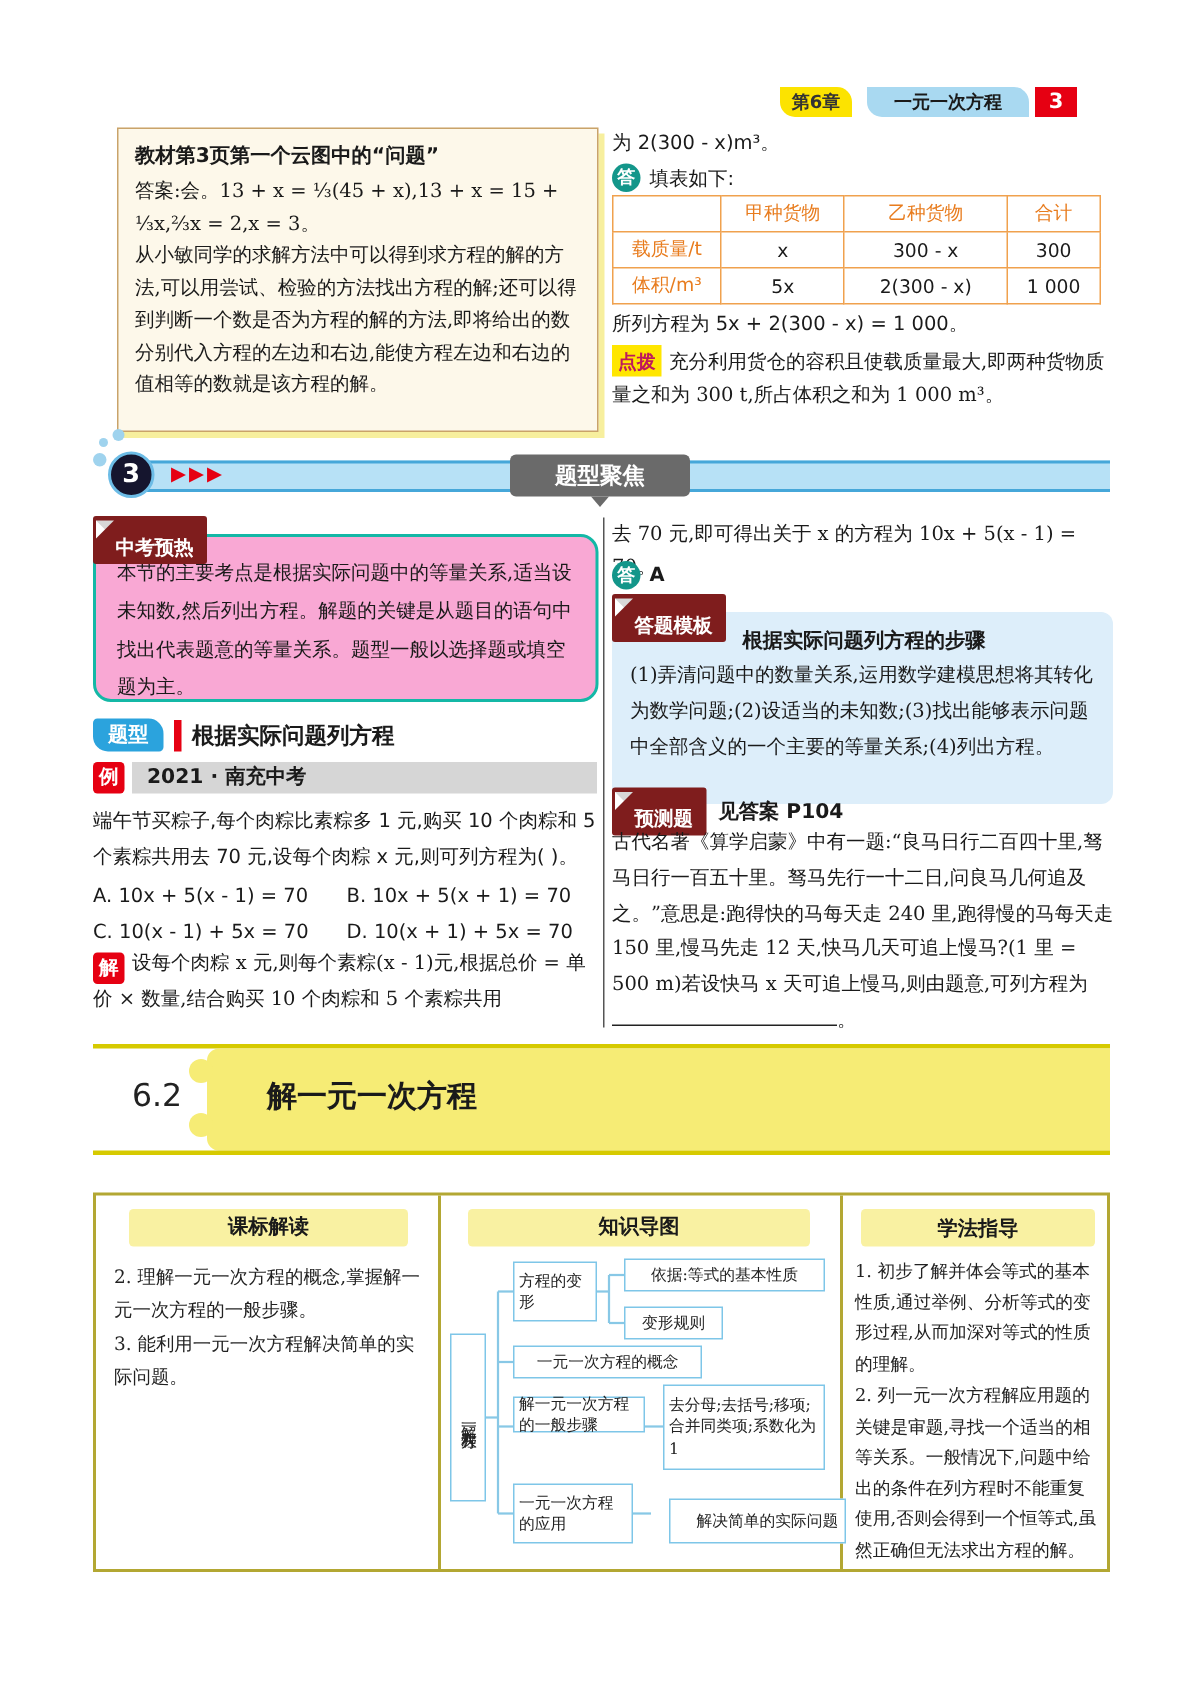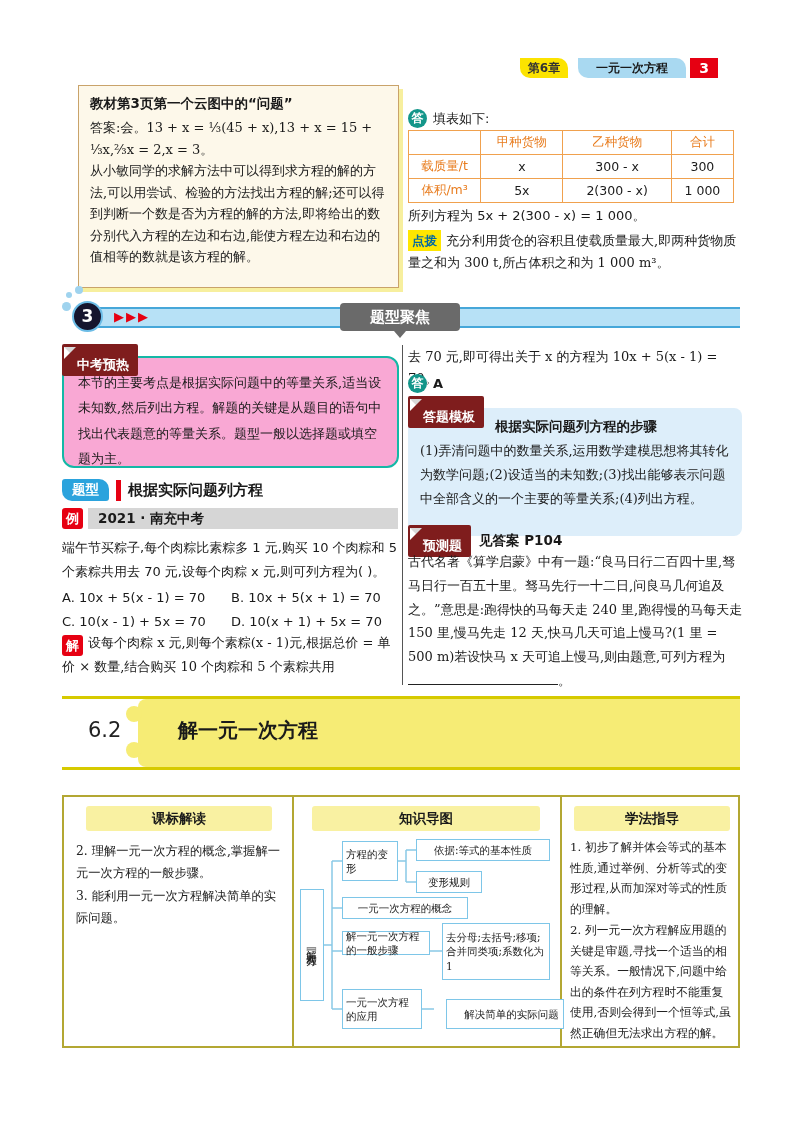--- a/index.html
+++ b/index.html
@@ -20,21 +20,21 @@
 
   
   .rt { position:absolute; left:408px; width:333px; font-size:13px; }
   .rt-intro { top:86px; }
   .ans-row { display:flex; align-items:center; gap:6px; }
   .ans-stamp { display:inline-block; width:19px; height:19px; line-height:19px; border-radius:50%;
     background:#13968a; color:#fff; font-size:12px; text-align:center; font-weight:bold; flex:0 0 auto; }
   .otable { position:absolute; left:408px; top:130px; width:326px; border-collapse:collapse; font-size:12.5px; }
   .otable td { border:1.5px solid #f0a14e; text-align:center; height:24px; padding:1px 3px; }
   .otable .olab { color:#e87c1e; }
-  .tip-label { display:inline-block; background:#ffe600; color:#0369a1; font-weight:bold; font-size:12.5px; padding:0 4px; margin-right:5px; }
+  .tip-label { display:inline-block; background:#ffe600; color:#be185d; font-weight:bold; font-size:12.5px; padding:0 4px; margin-right:5px; }
   .rt-tip { line-height:1.7; font-family:"DejaVu Serif", serif; }
 
   
   .div-band { position:absolute; left:84px; top:307px; width:656px; height:21px; background:#b7e1f6;
     border-top:2px solid #46a7d9; border-bottom:2px solid #46a7d9; }
   .badge3 { position:absolute; left:72px; top:301px; width:31px; height:31px; border-radius:50%;
     background:#15152e; border:2px solid #6cbce6; color:#fff; font-weight:bold; font-size:17px;
     text-align:center; line-height:27px; z-index:3; }
   .dot { position:absolute; border-radius:50%; background:#9fd3ee; }
   .arrows { position:absolute; left:114px; top:309px; color:#e60012; font-size:13px; letter-spacing:2px; z-index:3; }
@@ -120,20 +120,21 @@
   <div class="hdr-tag tag-chapter">第6章</div>
   <div class="hdr-tag tag-title">一元一次方程</div>
   <div class="hdr-tag tag-page">3</div>
 
   <div class="cream-box">
     <div class="bx-title">教材第3页第一个云图中的“问题”</div>
     <div class="bx-ans">答案:会。13 + x = ⅓(45 + x),13 + x = 15 + ⅓x,⅔x = 2,x = 3。</div>
     <div class="bx-par">从小敏同学的求解方法中可以得到求方程的解的方法,可以用尝试、检验的方法找出方程的解;还可以得到判断一个数是否为方程的解的方法,即将给出的数分别代入方程的左边和右边,能使方程左边和右边的值相等的数就是该方程的解。</div>
   </div>
 
+  <div class="rt rt-intro" style="top:86px;">为 2(300 - x)m³。</div>
   <div class="rt ans-row" style="top:109px;">
     <span class="ans-stamp">答</span>
     <span>填表如下:</span>
   </div>
   <table class="otable">
     <tbody>
         <tr>
       <td style="width:72px;" class="olab"></td>
       <td style="width:82px;" class="olab">甲种货物</td>
       <td style="width:108px;" class="olab">乙种货物</td>

